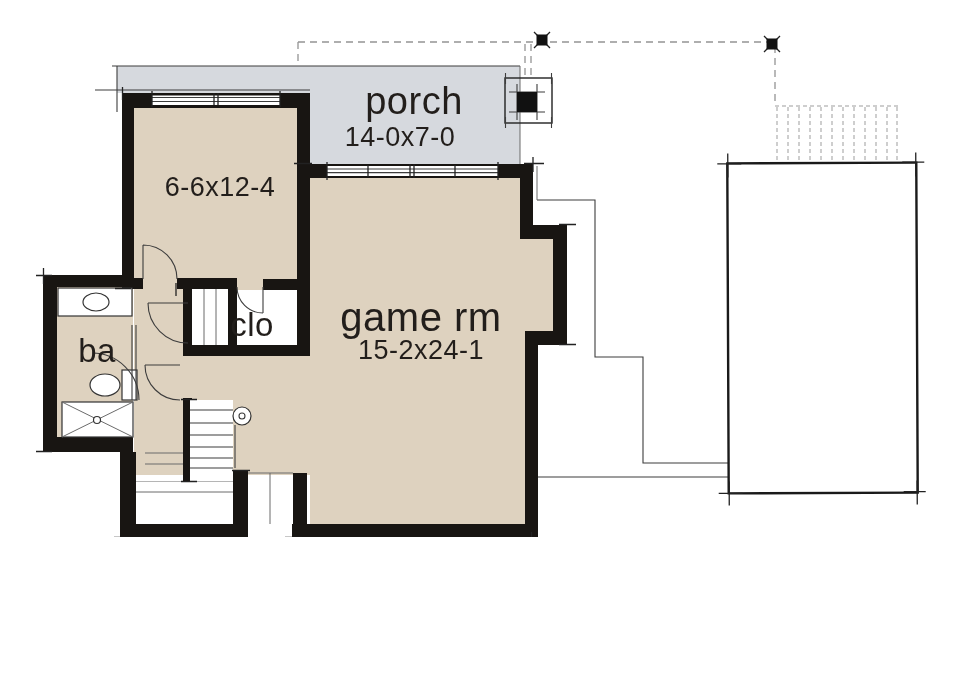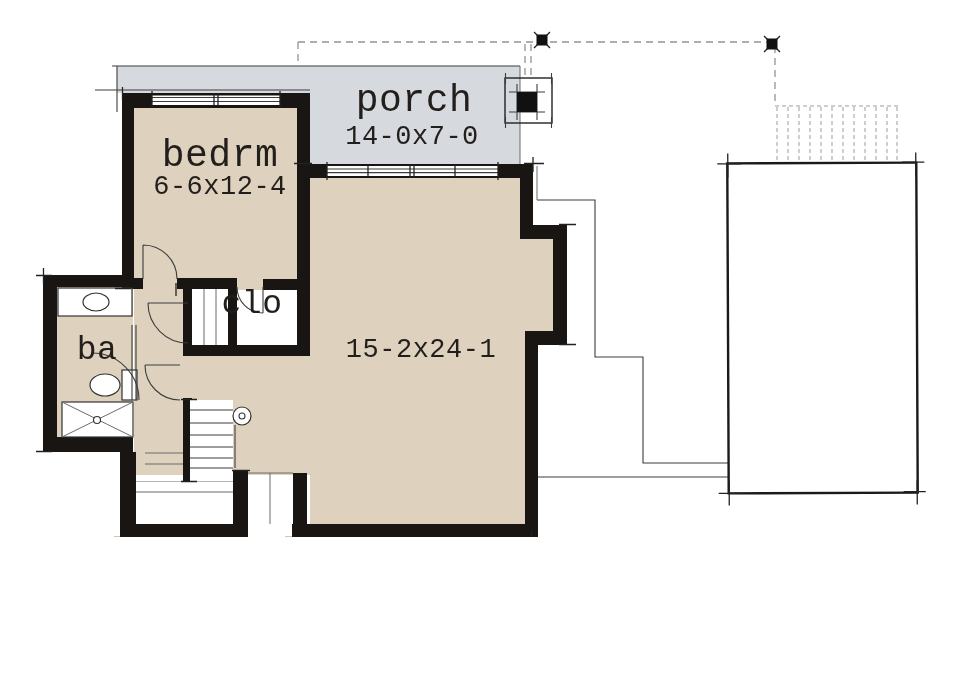--- a/index.html
+++ b/index.html
@@ -1,21 +1,21 @@
 <!DOCTYPE html>
 <html style="--floor: #ded2bf; --porch: #d6d9de; --wall: #181512; --line: #3d3d3d; --dash: #949494; --text: #221e1b;"><head>
 <meta charset="utf-8">
 <style>
   :root{
     --floor:#ded2bf; --porch:#d6d9de; --wall:#181512;
     --line:#3d3d3d; --dash:#949494; --text:#221e1b; --bg:#ffffff;
   }
   html,body{margin:0;padding:0;background:var(--bg);}
   .stage{position:relative;width:960px;height:537px;background:var(--bg);overflow:hidden;
-         font-family:Liberation Mono, monospace;text-align:center;}
+         font-family:Liberation Sans, sans-serif;text-align:center;}
   .stage svg{position:absolute;left:0;top:0;}
   .lbl{position:absolute;transform:translate(-50%,-50%);color:var(--text);
        white-space:nowrap;line-height:1;letter-spacing:0.5px;}
   .room-name{font-size:38px;}
   .room-name.big{font-size:40px;}
   .room-dims{font-size:27px;}
   .room-small{font-size:33px;}
   .wall{fill:var(--wall);}
   .floor{fill:var(--floor);}
   .porchfill{fill:var(--porch);}
@@ -196,23 +196,23 @@
     <path class="tick" d="M559,224.5 H576 M559,344.5 H576"></path>
     <path class="tick" d="M531.5,532 V552 M285,537.5 H302 M114,537.5 H130"></path>
     <path class="tick" d="M181,399.5 H197 M181,481.5 H197 M232,470.5 H250"></path>
     <path class="tick" d="M36,275.5 H52 M36,451.5 H52 M43.5,268 V284"></path>
     <path class="tick" d="M115,288.5 H131 M176,283 V296"></path>
     <path class="tick" d="M122.5,87 V100"></path>
   </g>
 </svg>
 
   <div class="lbl room-name" style="left:414px;top:101px">porch</div>
-  <div class="lbl room-dims" style="left:412px;top:137px">14-0x7-0</div>
-
-  <div class="lbl room-name" style="left:220px;top:156px">bedrm</div>
+  <div class="lbl room-dims" style="left:400px;top:137px">14-0x7-0</div>
+
   <div class="lbl room-dims" style="left:220px;top:187px">6-6x12-4</div>
 
+  <div class="lbl room-name big" style="left:421px;top:317px">game rm</div>
   <div class="lbl room-dims" style="left:421px;top:350px">15-2x24-1</div>
 
-  <div class="lbl room-small" style="left:252px;top:304px">clo</div>
+  <div class="lbl room-small" style="left:252px;top:324px">clo</div>
 
   <div class="lbl room-small" style="left:97px;top:350px">ba</div>
 </div>
 
 </body></html>

